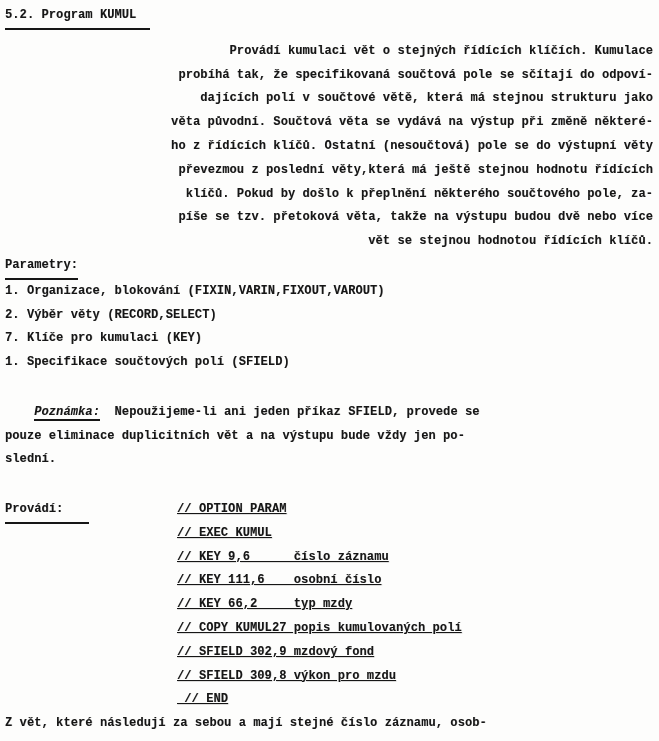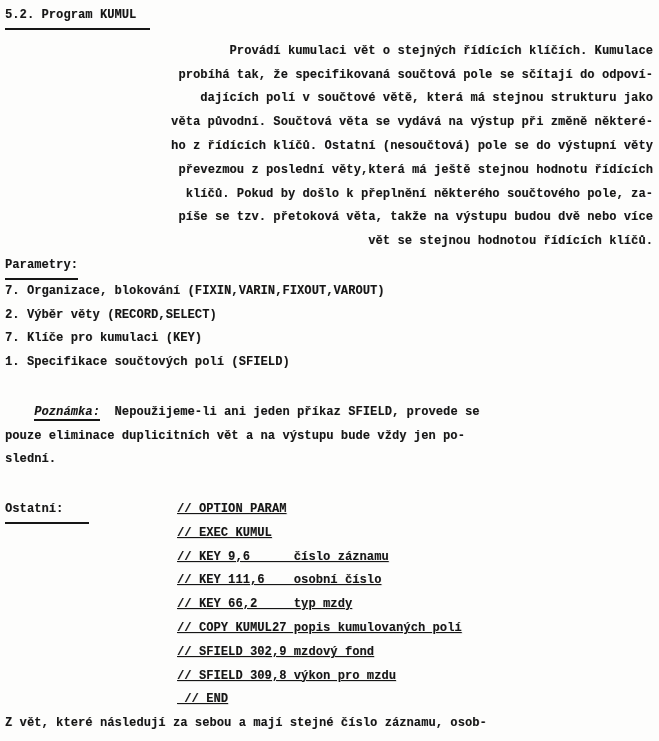--- a/index.html
+++ b/index.html
@@ -76,35 +76,35 @@
 ho z řídících klíčů. Ostatní (nesoučtová) pole se do výstupní věty
 převezmou z poslední věty,která má ještě stejnou hodnotu řídících
 klíčů. Pokud by došlo k přeplnění některého součtového pole, za-
 píše se tzv. přetoková věta, takže na výstupu budou dvě nebo více
 vět se stejnou hodnotou řídících klíčů.</div>
 
   <div class="parametry">
     <div>
       <span class="subhead">Parametry:</span>
     </div>
-    <div>7. Organizace, blokování (FIXIN,VARIN,FIXOUT,VAROUT)</div>
+    <div>1. Organizace, blokování (FIXIN,VARIN,FIXOUT,VAROUT)</div>
     <div>2. Výběr věty (RECORD,SELECT)</div>
     <div>7. Klíče pro kumulaci (KEY)</div>
     <div>1. Specifikace součtových polí (SFIELD)</div>
   </div>
 
   <div class="poznamka prewrap">
     <span class="poznamka-label">Poznámka:</span><span>  Nepoužijeme-li ani jeden příkaz SFIELD, provede se
 pouze eliminace duplicitních vět a na výstupu bude vždy jen po-
 slední.</span>
   </div>
 
   <div class="priklad">
     <div class="priklad-label-cell">
-      <span class="priklad-label">Ostatní:</span>
+      <span class="priklad-label">Provádí:</span>
     </div>
     <pre class="code">// OPTION PARAM
 // EXEC KUMUL
 // KEY 9,6      číslo záznamu
 // KEY 111,6    osobní číslo
 // KEY 66,2     typ mzdy
 // COPY KUMUL27 popis kumulovaných polí
 // SFIELD 302,9 mzdový fond
 // SFIELD 309,8 výkon pro mzdu
  // END</pre>

